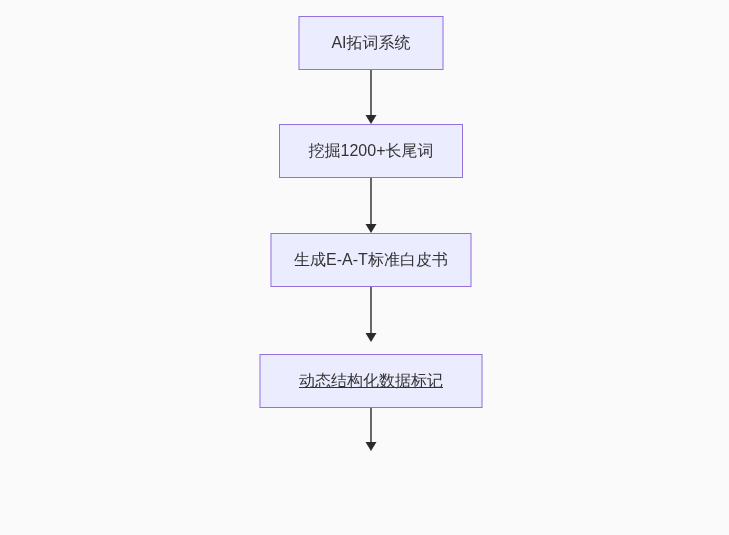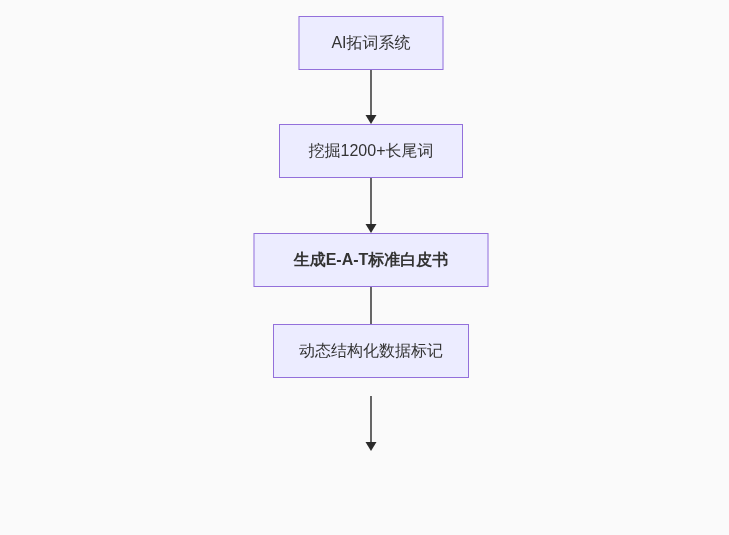--- a/index.html
+++ b/index.html
@@ -33,22 +33,22 @@
     color: #333333;
     font-size: 16px;
     line-height: 52px;
     text-align: center;
     white-space: nowrap;
     transform: translateX(-50%);
     left: 371px;
   }
   .node-1 { top: 16px;  width: 145px; }
   .node-2 { top: 124px; width: 184px; }
-  .node-3 { top: 233px; width: 235px; font-weight: bold; }
-  .node-4 { top: 324px; width: 196px; }
+  .node-3 { top: 233px; width: 201px; }
+  .node-4 { top: 354px; width: 223px; text-decoration: underline; }
   .node-5 { top: 451px; width: 235px; }
 </style>
 </head>
 <body>
 
 <div class="canvas">
 
   <svg class="edges-layer" width="729" height="535" viewBox="0 0 729 535" xmlns="http://www.w3.org/2000/svg">
 
     <g>

